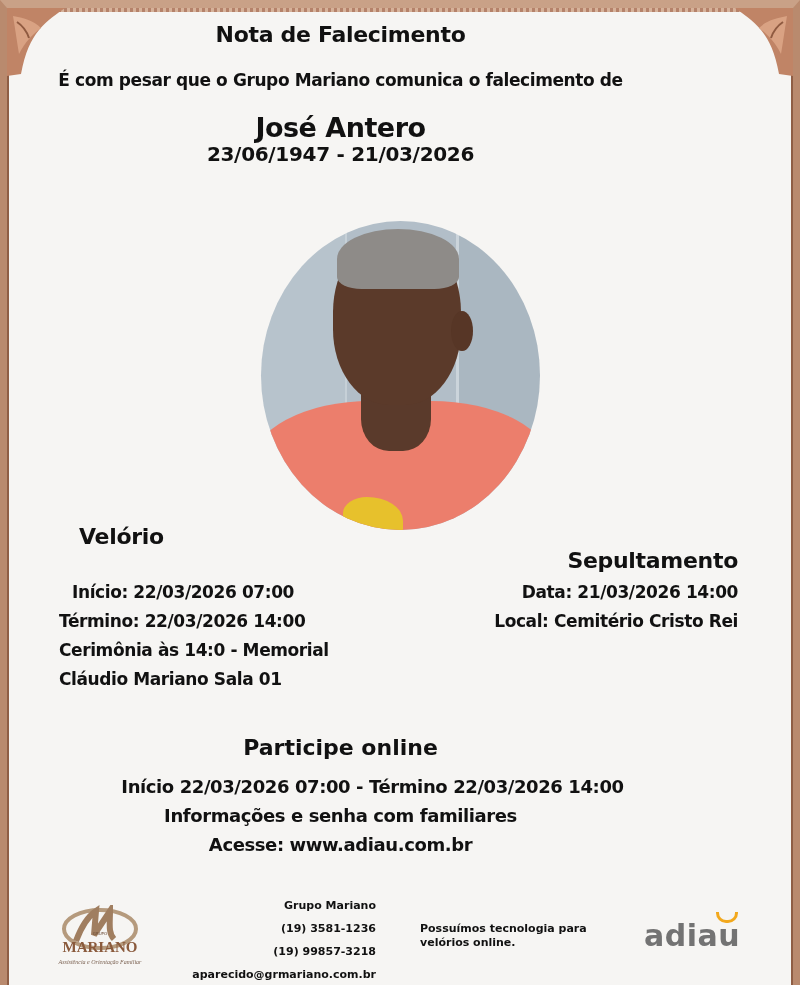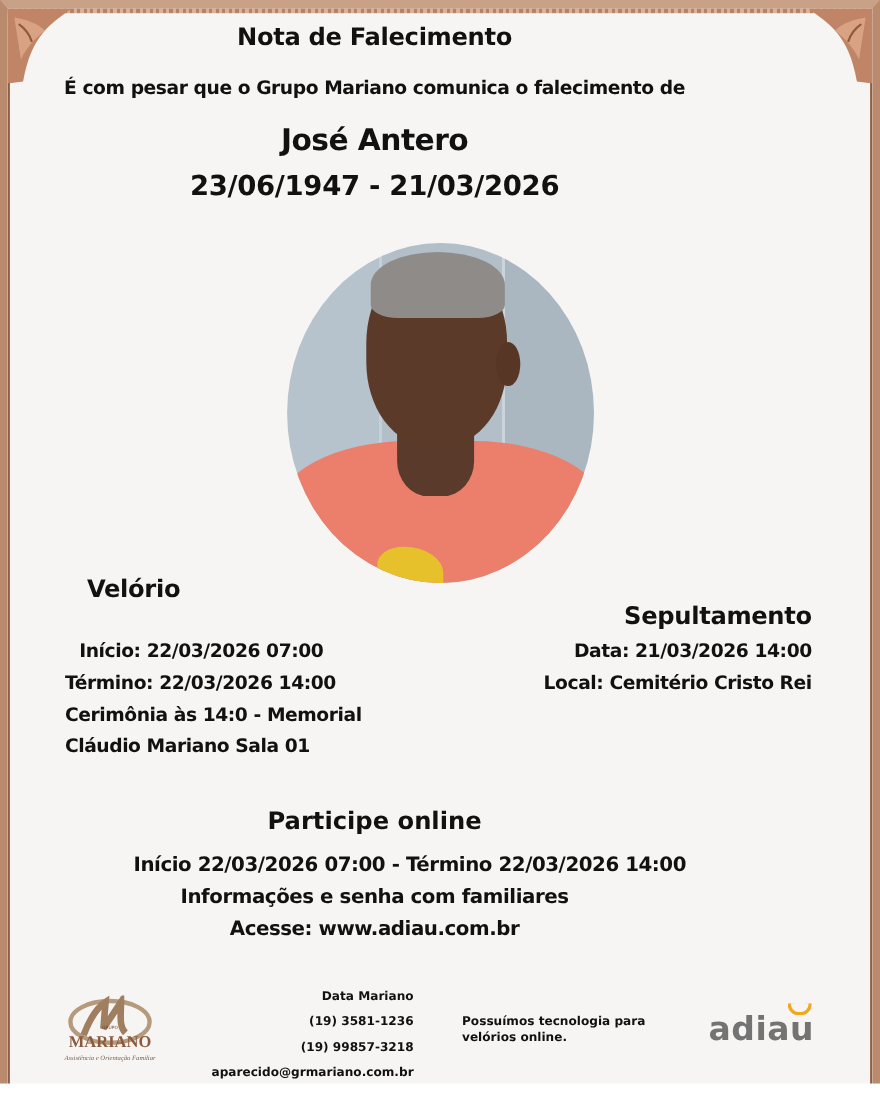--- a/index.html
+++ b/index.html
@@ -25,21 +25,21 @@
   .corner {
     position: absolute; top: 0; width: 60px; height: 68px;
   }
   .corner.left { left: 0; }
   .corner.right { right: 0; transform: scaleX(-1); }
 
   .center-text { position: absolute; left: 0; width: 681px; text-align: center; font-weight: bold; }
   .title { top: 22px; font-size: 22px; letter-spacing: -0.3px; }
   .subtitle { top: 70px; font-size: 17px; letter-spacing: -0.4px; }
   .name { top: 112px; font-size: 27px; letter-spacing: -0.5px; }
-  .dates { top: 154px; font-size: 25px; letter-spacing: -0.3px; }
+  .dates { top: 142px; font-size: 20px; letter-spacing: -0.3px; }
 
   .photo {
     position: absolute; left: 261px; top: 221px; width: 279px; height: 309px;
     border-radius: 50%; overflow: hidden;
     background: linear-gradient(90deg, #b7c3cc 0 30%, #c6d0d7 30% 31%, #b2bec8 31% 70%, #cbd4db 70% 71%, #aab7c1 71%);
   }
   .photo .shirt {
     position: absolute; left: -10px; top: 180px; width: 300px; height: 160px;
     background: #ec7e6c; border-radius: 40% 40% 0 0;
   }
@@ -140,21 +140,21 @@
   <svg width="112" height="65" viewBox="0 0 112 65">
     <ellipse cx="56" cy="24" rx="36" ry="19" fill="none" stroke="#b59a7d" stroke-width="4"></ellipse>
     <path d="M32 36 C38 20 46 10 52 6 L50 30 L66 6 C66 18 64 28 70 34" stroke="#a07e60" stroke-width="6" fill="none"></path>
     <text x="56" y="30" text-anchor="middle" font-size="4" fill="#6a4a35" font-family="DejaVu Sans, sans-serif">GRUPO</text>
     <text x="56" y="47" text-anchor="middle" font-size="15" font-weight="bold" fill="#8a5a3c" font-family="Liberation Serif, serif">MARIANO</text>
     <text x="56" y="59" text-anchor="middle" font-size="6" font-style="italic" fill="#7a6050" font-family="Liberation Serif, serif">Assistência e Orientação Familiar</text>
   </svg>
 </div>
 
 <div>
-  <div class="contact" style="top:899px;">Data Mariano</div>
+  <div class="contact" style="top:899px;">Grupo Mariano</div>
   <div class="contact" style="top:922px;">(19) 3581-1236</div>
   <div class="contact" style="top:945px;">(19) 99857-3218</div>
   <div class="contact" style="top:968px;">aparecido@grmariano.com.br</div>
 </div>
 
 <div class="tech">Possuímos tecnologia para velórios online.</div>
 
 <div class="logo-adiau">
   <span>adiau</span>
   <span class="breve"></span>

